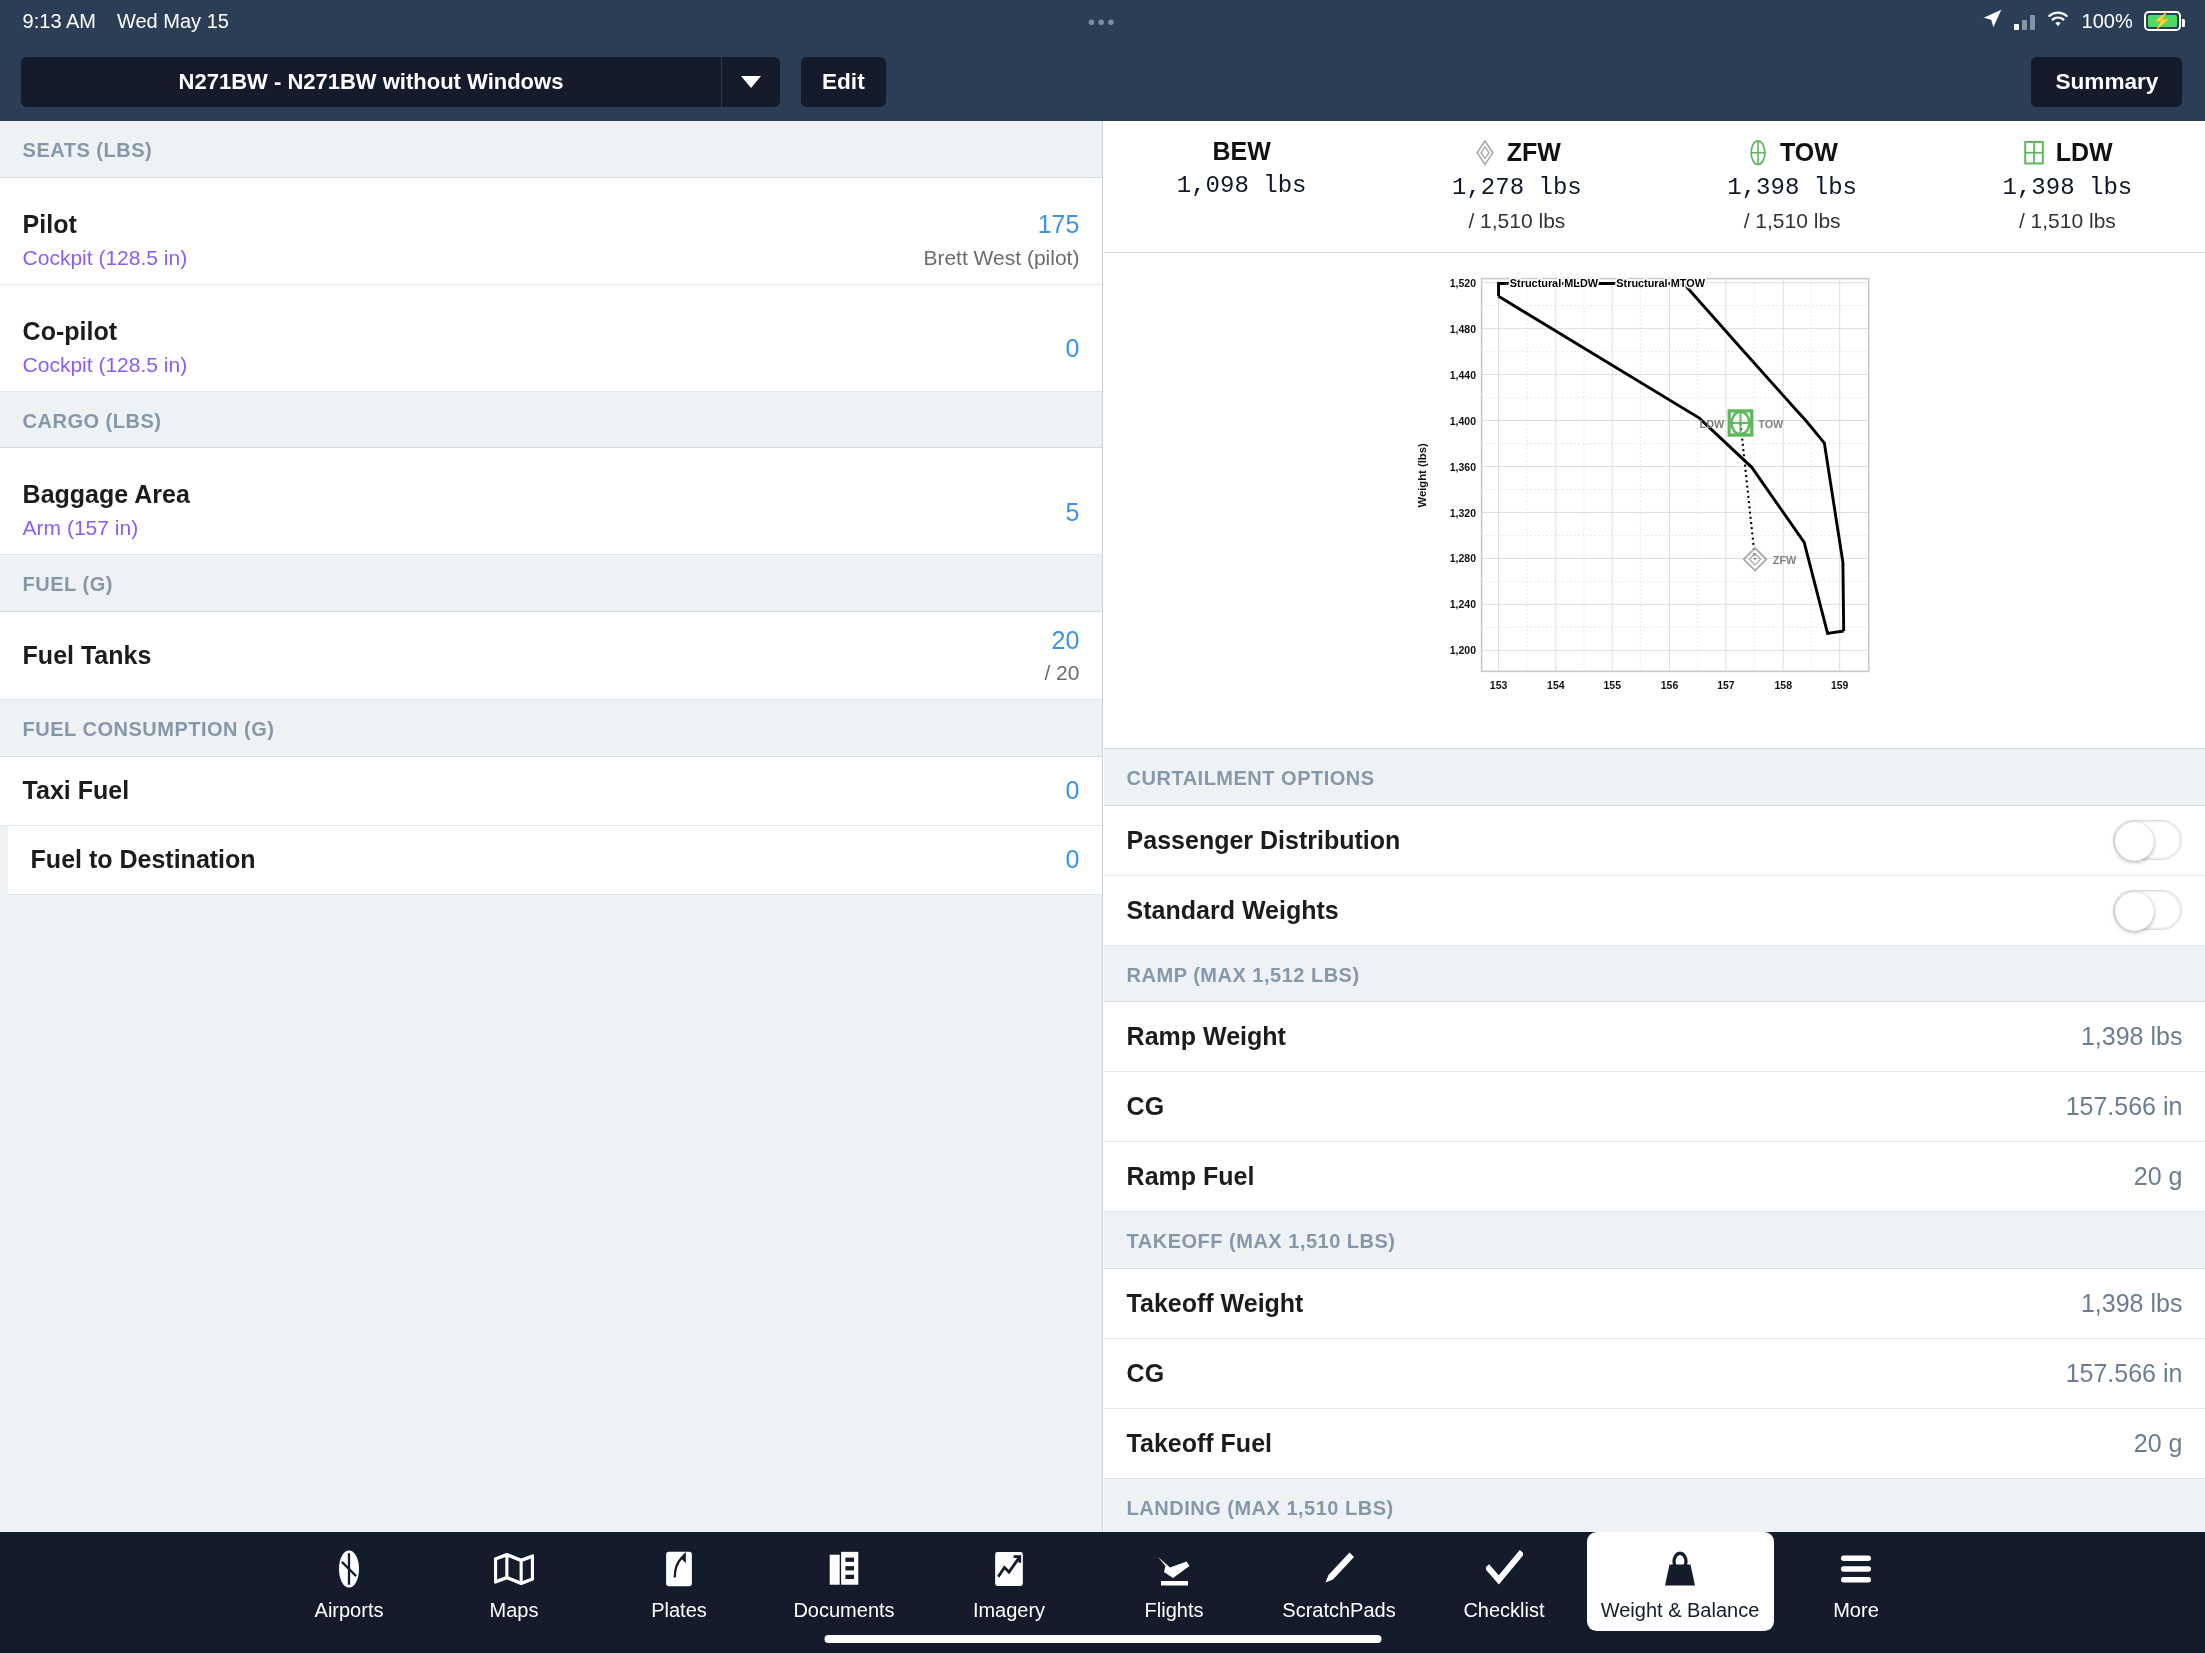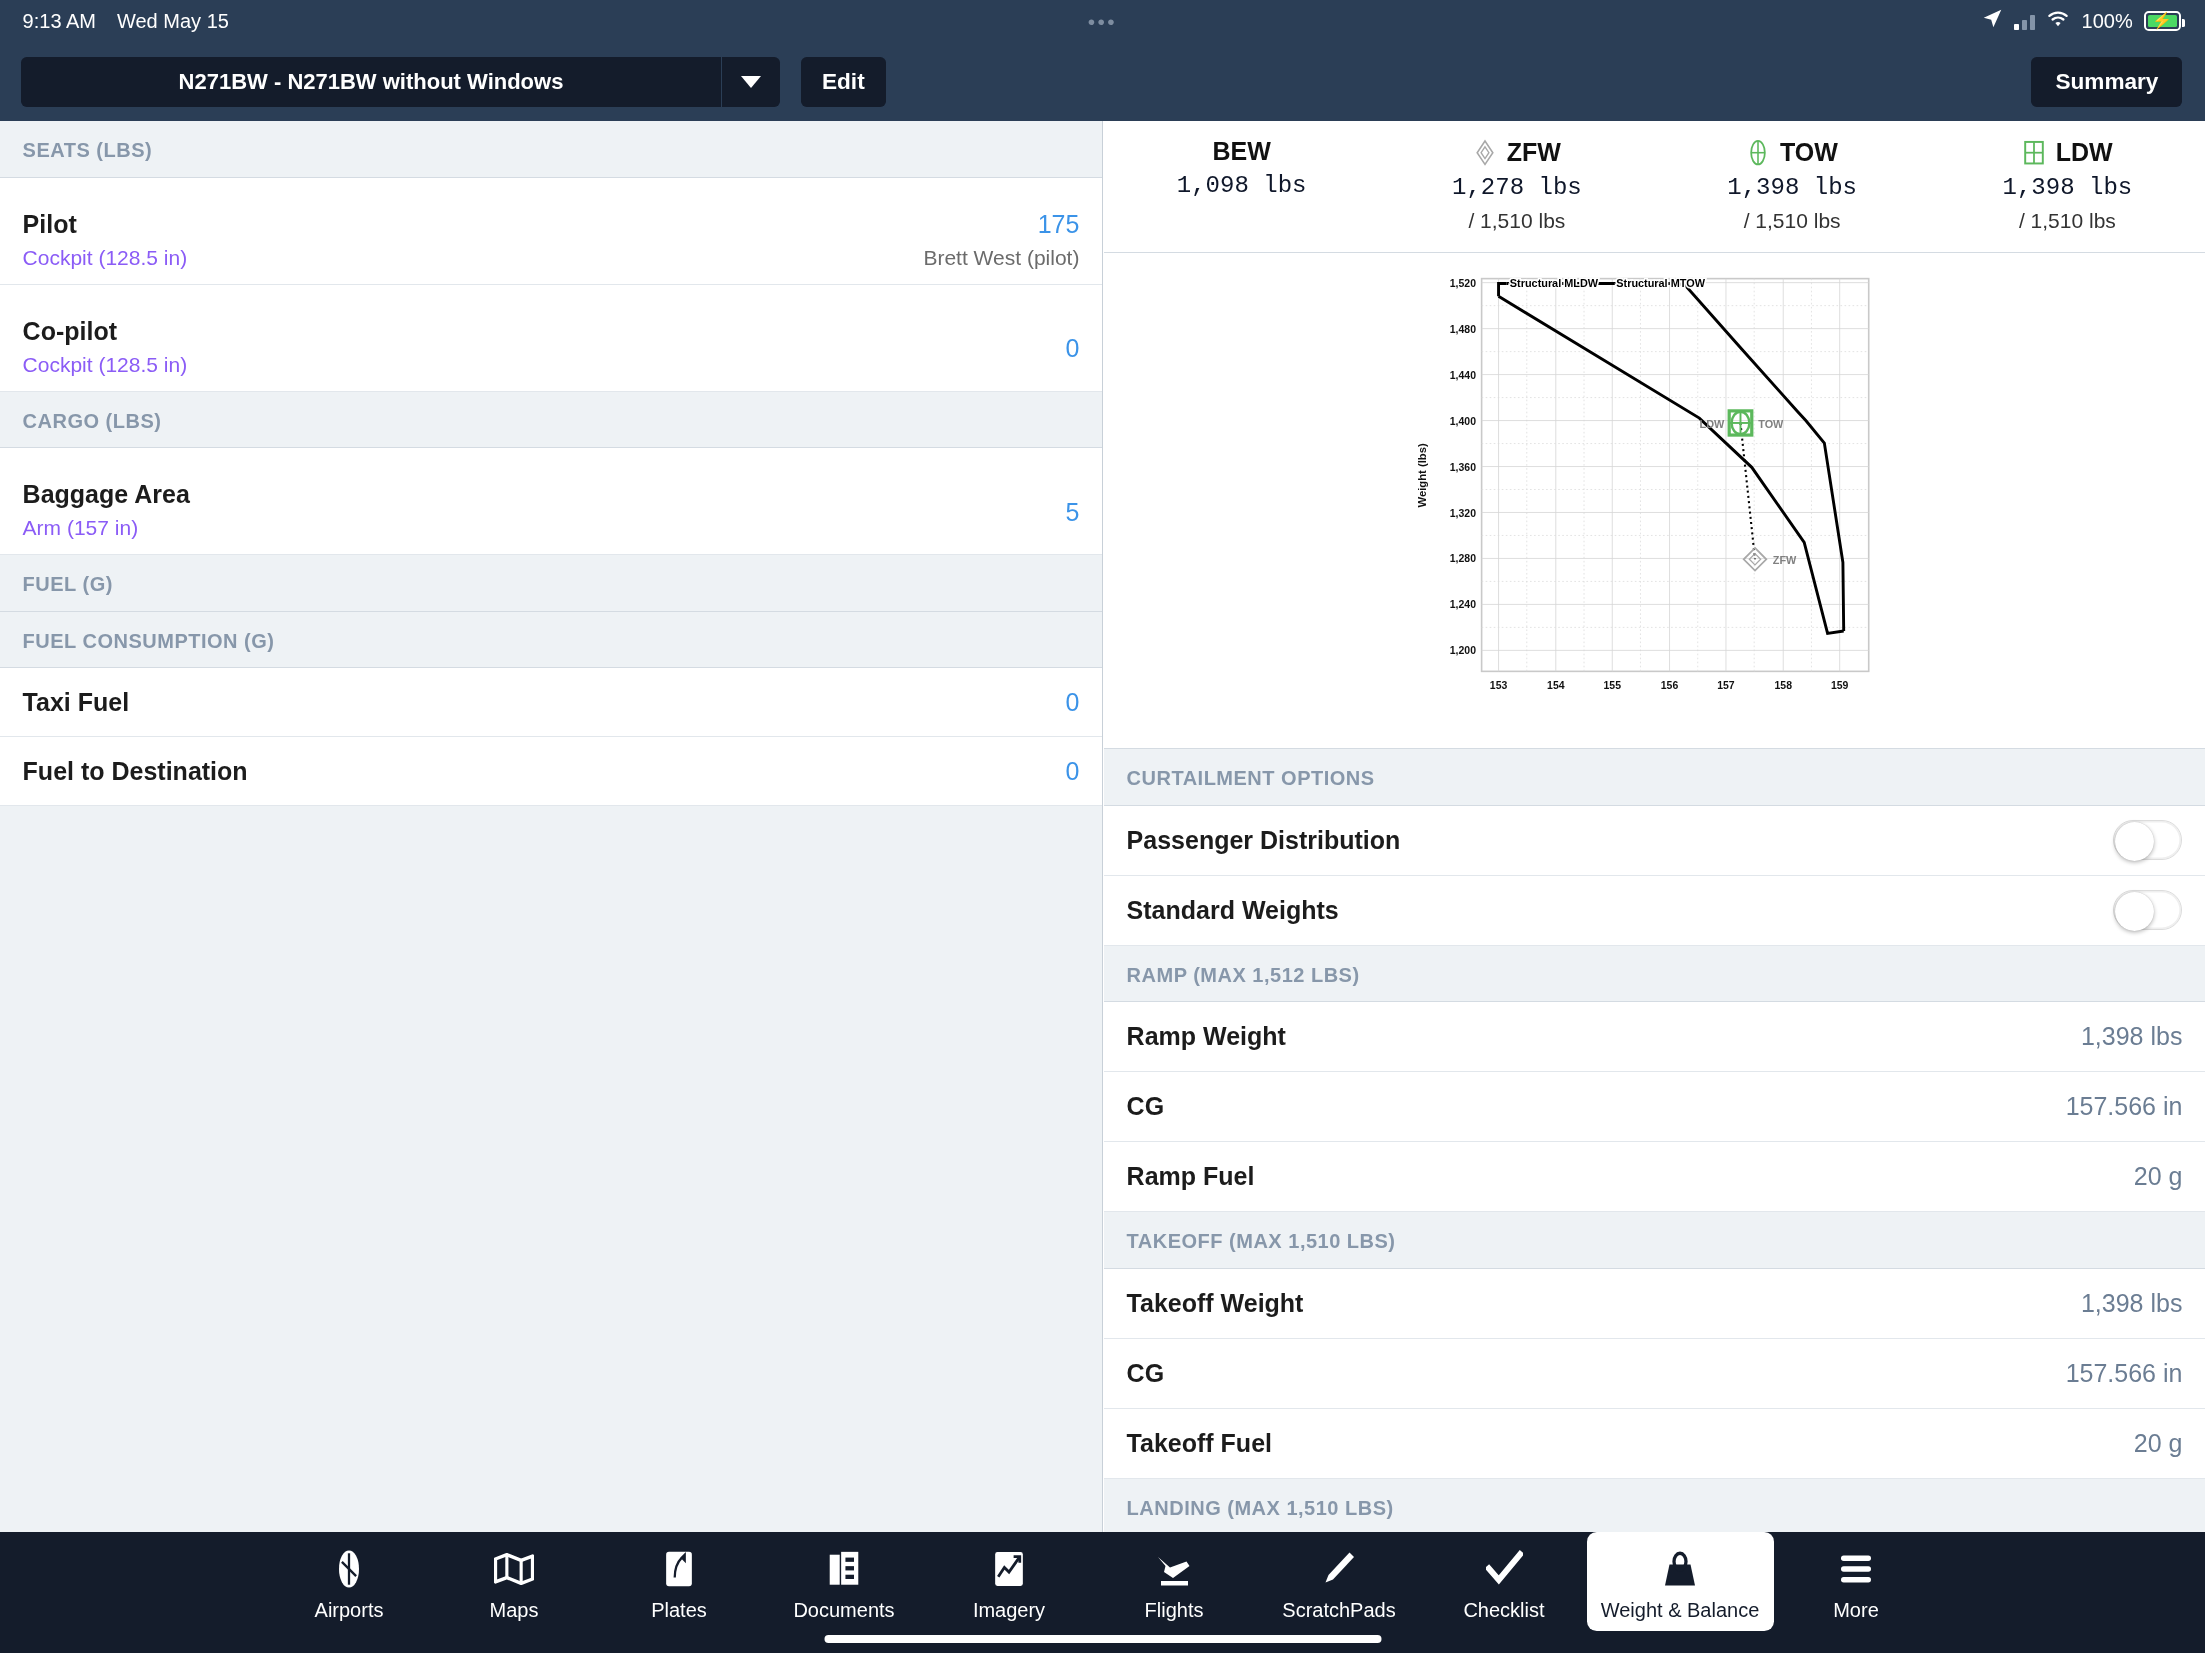--- a/index.html
+++ b/index.html
@@ -254,27 +254,36 @@
         <div class="lbl">
           <span class="title">Baggage Area</span>
           <span class="sub">Arm (157 in)</span>
         </div>
         <div class="valbox" style="justify-content:center;height:52px;">
           <span class="val">5</span>
         </div>
       </div>
 
       <div class="sec-header">FUEL (G)</div>
+      <div class="row" style="align-items:center;">
+        <div class="lbl">
+          <span class="title">Fuel Tanks</span>
+        </div>
+        <div class="valbox">
+          <span class="val">20</span>
+          <span class="valsub grey">/ 20</span>
+        </div>
+      </div>
 
       <div class="sec-header">FUEL CONSUMPTION (G)</div>
       <div class="row" style="align-items:center;">
         <span class="title">Taxi Fuel</span>
         <span class="val">0</span>
       </div>
-      <div class="row" style="align-items:center;">
+      <div class="row" style="align-items:center;margin-left:8px;">
         <span class="title">Fuel to Destination</span>
         <span class="val">0</span>
       </div>
 
       <div class="spacer-fill"></div>
     </div>
 
     <div class="right-pane">
 
       <div class="wt-header">

